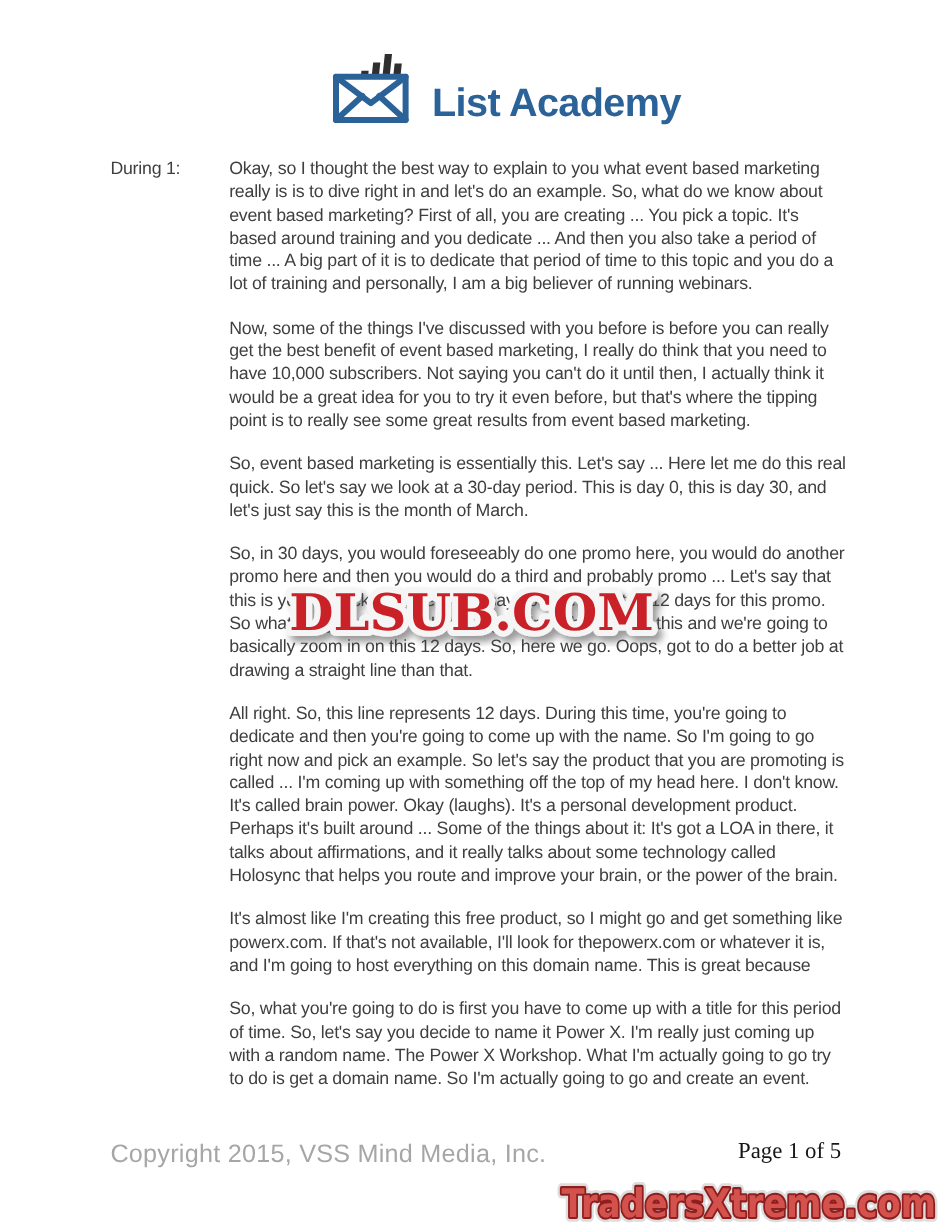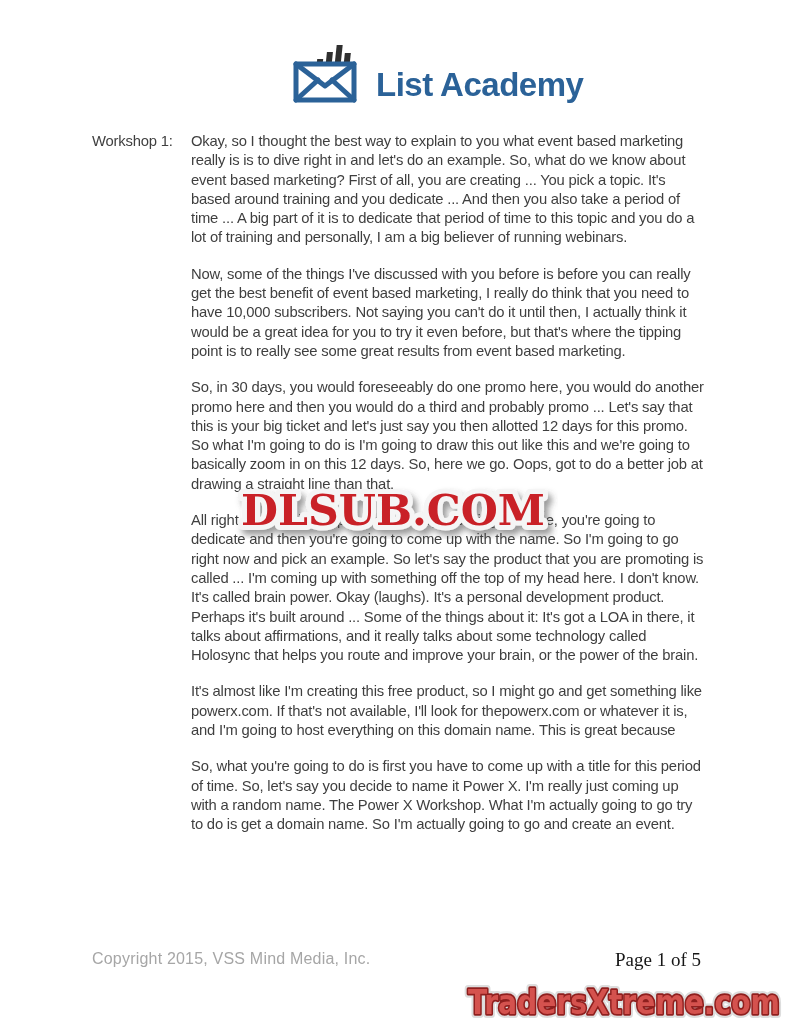--- a/index.html
+++ b/index.html
@@ -10,21 +10,21 @@
     overflow: hidden;
     font-family: "Liberation Sans", sans-serif;
   }
   .page { position: absolute; inset: 0; width: 791px; height: 1024px; background: #fff; }
 
   
   .tc4s { position: absolute; top: 0px; right: 4px; }
 
   
   .list-academy {
-    position: absolute; top: 42px; left: 292px;
+    position: absolute; top: 42px; left: 276px;
     display: flex; align-items: flex-end; gap: 10px;
   }
   .list-academy .la-text {
     color: #2b6298;
     font-size: 33px;
     font-weight: bold;
     letter-spacing: -0.5px;
     line-height: 1;
     padding-bottom: 7px;
     font-family: "Liberation Sans", sans-serif;
@@ -49,21 +49,21 @@
   }
   .transcript p { margin: 0 0 17px 6px; }
   .transcript p:last-child { margin-bottom: 0; }
 
   
   .watermark { position: absolute; left: 228px; top: 483px; z-index: 5; }
 
   
   .footer-copyright {
     position: absolute; left: 92px; top: 950px;
-    color: #a6a6a6; font-size: 16px; letter-spacing: 0.2px;
+    color: #a6a6a6; font-size: 21px; letter-spacing: 0.2px;
   }
   .footer-page {
     position: absolute; right: 90px; top: 949px;
     color: #161616; font-size: 19px;
     font-family: "Liberation Serif", serif;
   }
 
   
   .traders { position: absolute; right: 0px; top: 981px; }
 </style>
@@ -86,23 +86,24 @@
           <rect x="4" y="22" width="58" height="36"></rect>
           <path d="M4 22 L33 44 L62 22" fill="none"></path>
           <path d="M4 58 L26 38 M62 58 L40 38" fill="none"></path>
         </g>
       </svg>
     </span>
     <span class="la-text">List Academy</span>
   </div>
 
   <div class="transcript">
-    <span class="speaker-label">Workshop 1:</span>
+    <span class="speaker-label">During 1:</span>
     <p>Okay, so I thought the best way to explain to you what event based marketing really is is to dive right in and let's do an example. So, what do we know about event based marketing? First of all, you are creating ... You pick a topic. It's based around training and you dedicate ... And then you also take a period of time ... A big part of it is to dedicate that period of time to this topic and you do a lot of training and personally, I am a big believer of running webinars.</p>
     <p>Now, some of the things I've discussed with you before is before you can really get the best benefit of event based marketing, I really do think that you need to have 10,000 subscribers. Not saying you can't do it until then, I actually think it would be a great idea for you to try it even before, but that's where the tipping point is to really see some great results from event based marketing.</p>
+    <p>So, event based marketing is essentially this. Let's say ... Here let me do this real quick. So let's say we look at a 30-day period. This is day 0, this is day 30, and let's just say this is the month of March.</p>
     <p>So, in 30 days, you would foreseeably do one promo here, you would do another promo here and then you would do a third and probably promo ... Let's say that this is your big ticket and let's just say you then allotted 12 days for this promo. So what I'm going to do is I'm going to draw this out like this and we're going to basically zoom in on this 12 days. So, here we go. Oops, got to do a better job at drawing a straight line than that.</p>
     <p>All right. So, this line represents 12 days. During this time, you're going to dedicate and then you're going to come up with the name. So I'm going to go right now and pick an example. So let's say the product that you are promoting is called ... I'm coming up with something off the top of my head here. I don't know. It's called brain power. Okay (laughs). It's a personal development product. Perhaps it's built around ... Some of the things about it: It's got a LOA in there, it talks about affirmations, and it really talks about some technology called Holosync that helps you route and improve your brain, or the power of the brain.</p>
     <p>It's almost like I'm creating this free product, so I might go and get something like powerx.com. If that's not available, I'll look for thepowerx.com or whatever it is, and I'm going to host everything on this domain name. This is great because</p>
     <p>So, what you're going to do is first you have to come up with a title for this period of time. So, let's say you decide to name it Power X. I'm really just coming up with a random name. The Power X Workshop. What I'm actually going to go try to do is get a domain name. So I'm actually going to go and create an event.</p>
   </div>
 
   <div class="watermark">
     <svg width="330" height="56" viewBox="0 0 330 56">
       <defs>
         <filter id="wmshadow" x="-20%" y="-20%" width="140%" height="160%">

